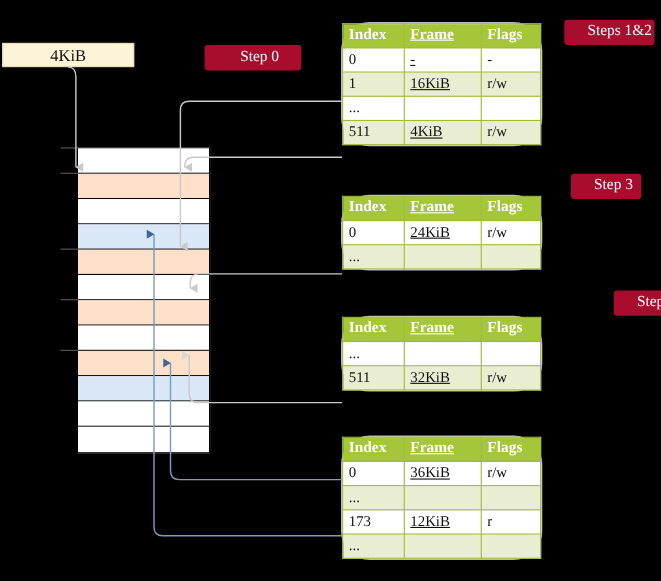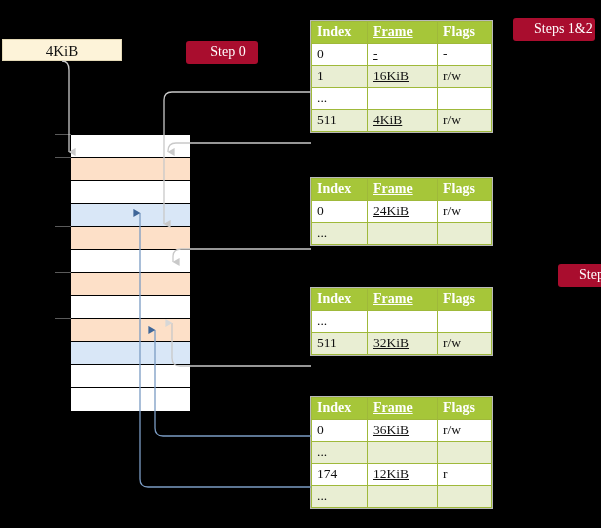--- a/index.html
+++ b/index.html
@@ -50,20 +50,21 @@
 
   
   .ptable {
     position: absolute;
     border-collapse: collapse;
     border-spacing: 0;
     background: #ffffff;
     box-shadow: 0 0 0 1px #b9b9b9;
     font-size: 13.5px;
     color: #111111;
+    border-radius: 25px;
   }
   .ptable td, .ptable th {
     border: 1px solid #9fb93a;
     padding: 2px 5px 3px 5px;
     text-align: left;
     height: 20px;
     box-sizing: border-box;
     font-weight: normal;
     vertical-align: middle;
   }
@@ -114,25 +115,28 @@
 </style>
 </head>
 <body>
 
 <div id="stage">
 
   <div class="src-box" style="left:2px; top:39px; width:120px; height:22px;">
     <span>4KiB</span>
   </div>
 
-  <div class="step-badge" style="left:186px; top:41px; width:72px;">
+  <div class="step-badge" style="left:186px; top:41px; width:88px;">
     <span>Step 0</span>
   </div>
   <div class="step-badge" style="left:513px; top:18px; width:82px;">
     <span>Steps 1&amp;2</span>
+  </div>
+  <div class="step-badge" style="left:519px; top:158px; width:64px;">
+    <span>Step 3</span>
   </div>
   <div class="step-badge" style="left:514px; top:264px; width:64px;margin-left:44px;">
     <span>Step 4</span>
   </div>
 
   <div id="memcol" style="left:70px; top:134px; width:121px;">
       <div class="memrow m-white" style="height: 23px;"></div>
       <div class="memrow m-orange" style="height: 23px;"></div>
       <div class="memrow m-white" style="height: 23px;"></div>
       <div class="memrow m-blue" style="height: 23px;"></div>
@@ -239,21 +243,21 @@
           <td class="col-index">0</td>
           <td class="col-frame">36KiB</td>
           <td class="col-flags">r/w</td>
         </tr>
         <tr class="even">
           <td class="col-index">...</td>
           <td class="col-frame"></td>
           <td class="col-flags"></td>
         </tr>
         <tr class="odd">
-          <td class="col-index">174</td>
+          <td class="col-index">173</td>
           <td class="col-frame">12KiB</td>
           <td class="col-flags">r</td>
         </tr>
         <tr class="even">
           <td class="col-index">...</td>
           <td class="col-frame"></td>
           <td class="col-flags"></td>
         </tr>
       </tbody>
     </table>

